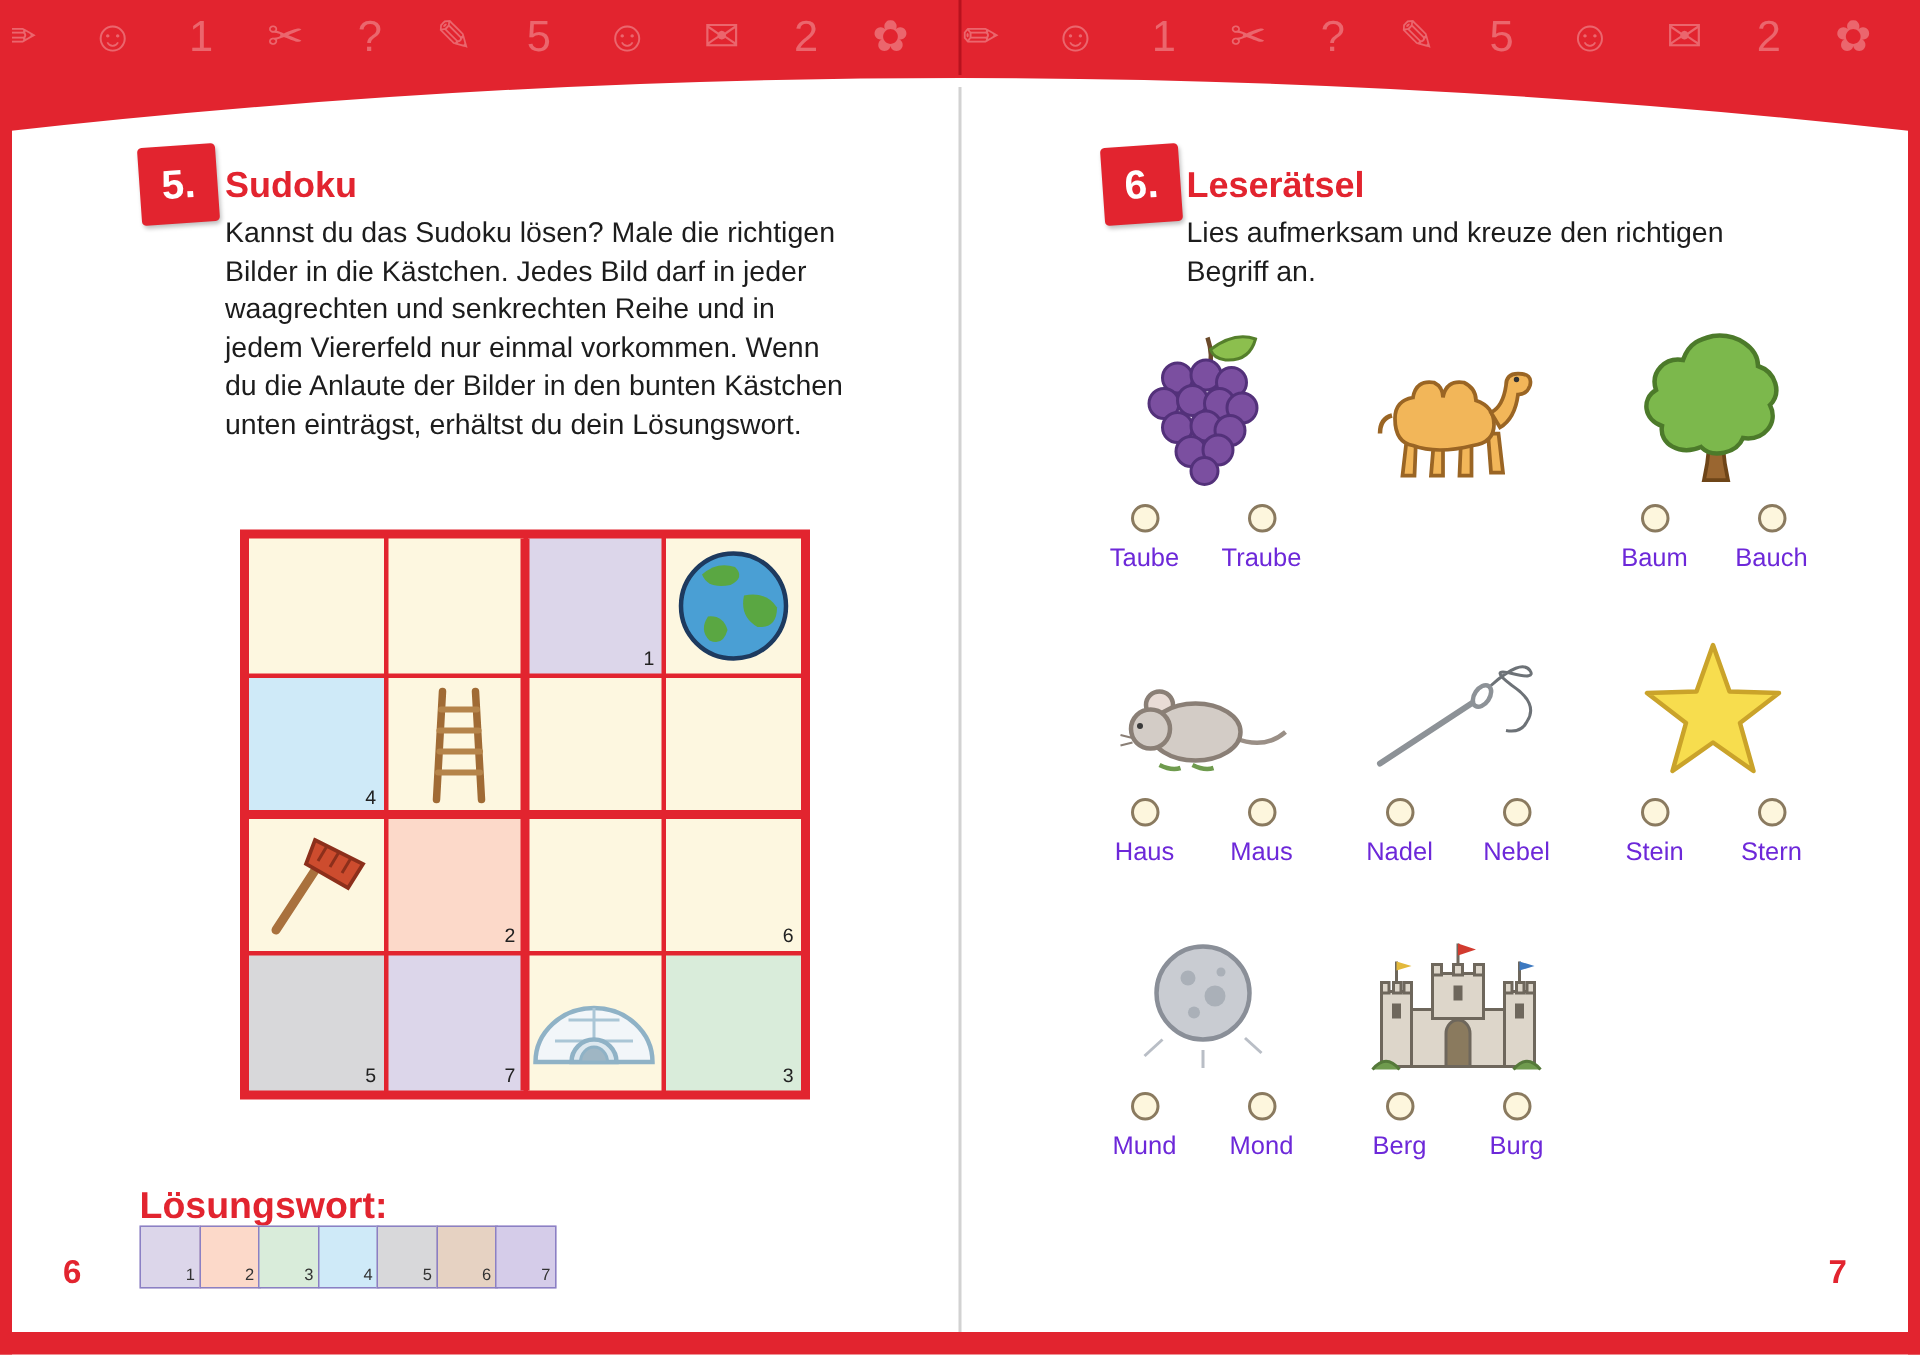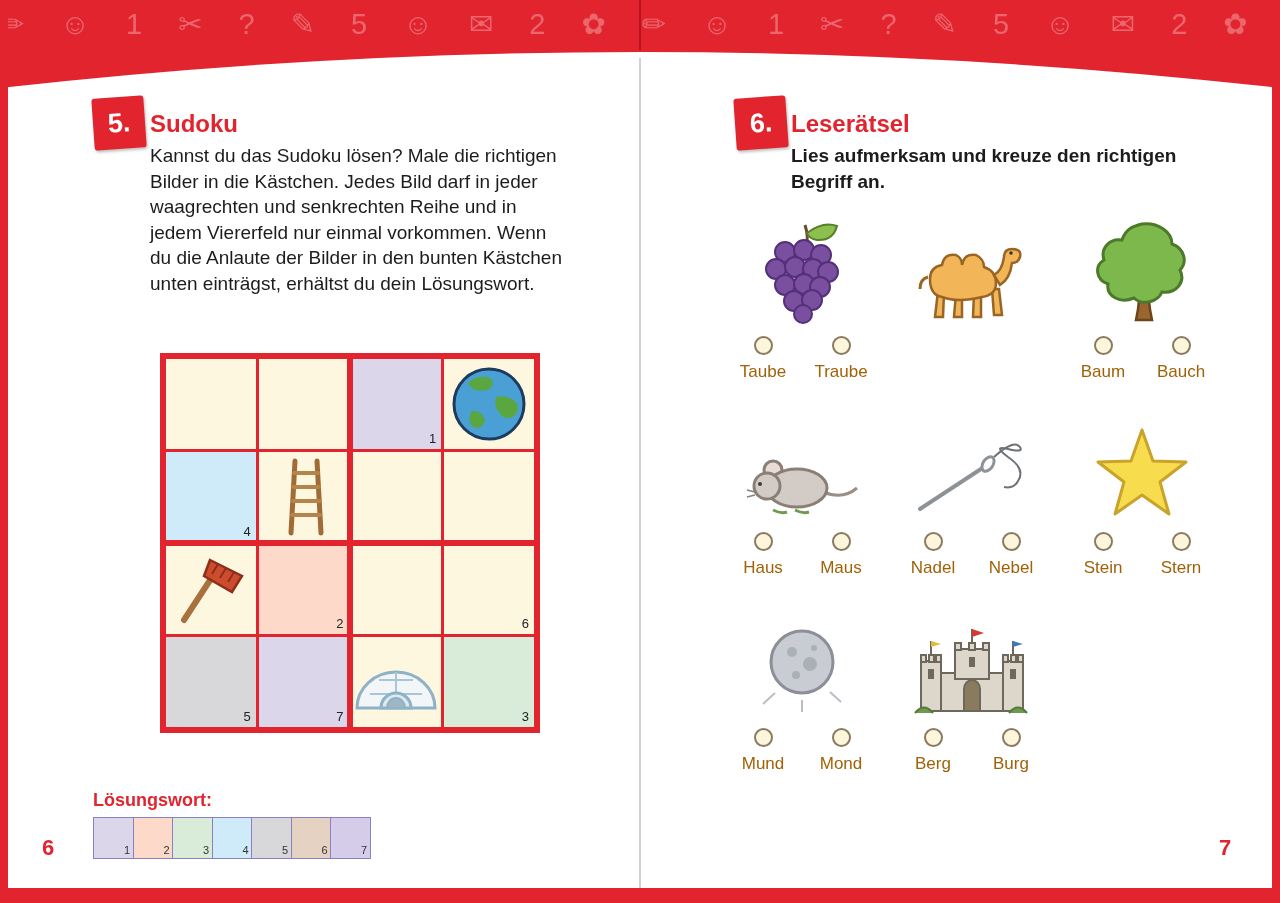--- a/index.html
+++ b/index.html
@@ -31,46 +31,46 @@
     font-weight:bold;font-size:27px;display:flex;align-items:center;justify-content:center;
     transform:rotate(-4deg);border-radius:3px;box-shadow:1px 2px 3px rgba(0,0,0,0.25);
   }
   .page-left .badge{left:85px;top:97px;}
   .page-right .badge{left:94px;top:97px;}
   .ex-title{position:absolute;color:#e2242f;font-size:24px;font-weight:bold;margin:0;}
   .page-left .ex-title{left:142px;top:110px;}
   .page-right .ex-title{left:150px;top:110px;}
   .intro{position:absolute;font-size:19px;line-height:25.5px;margin:0;}
   .page-left .intro{left:142px;top:143px;width:414px;}
-  .page-right .intro{left:150px;top:143px;width:392px;font-weight:bold;}
+  .page-right .intro{left:150px;top:143px;width:392px;}
   
   .sudoku{position:absolute;left:152px;top:353px;width:380px;height:380px;background:#e2242f;padding:6px;}
   .sudoku-cells{display:grid;width:100%;height:100%;grid-template-columns:repeat(4,1fr);grid-template-rows:repeat(4,1fr);gap:3px;}
   .sudoku-cell{position:relative;}
   .cell-img{position:absolute;inset:0;display:flex;align-items:center;justify-content:center;}
   .cell-num{position:absolute;right:5px;bottom:3px;font-size:13px;color:#222;}
   .mid-v{position:absolute;left:50%;top:6px;bottom:6px;width:6px;transform:translateX(-50%);background:#e2242f;z-index:3;}
   .mid-h{position:absolute;top:50%;left:6px;right:6px;height:6px;transform:translateY(-50%);background:#e2242f;z-index:3;}
   
-  .solution-label{position:absolute;left:85px;top:790px;color:#e2242f;font-size:18px;font-weight:bold;}
+  .solution-label{position:absolute;left:85px;top:790px;color:#e2242f;font-size:25px;font-weight:bold;}
   .solution-boxes{position:absolute;left:85px;top:817px;display:flex;}
   .sol-box{position:relative;width:41px;height:42px;border:1.5px solid #8b80c4;margin-left:-1.5px;}
   .sol-box:first-child{margin-left:0;}
   .box-num{position:absolute;right:3px;bottom:2px;font-size:11px;color:#333;}
   .page-num{position:absolute;color:#e2242f;font-size:22px;font-weight:bold;}
   .page-left .page-num{left:34px;top:835px;}
   .page-right .page-num{left:578px;top:835px;}
   
   .items-grid{position:absolute;left:76px;top:210px;width:512px;display:grid;grid-template-columns:repeat(3,170px);row-gap:24px;}
   .word-item{display:flex;flex-direction:column;align-items:center;}
   .item-img{height:114px;display:flex;align-items:flex-end;justify-content:center;}
   .opts{display:flex;gap:20px;margin-top:12px;}
   .opt{display:flex;flex-direction:column;align-items:center;min-width:58px;}
   .circle{width:19px;height:19px;border-radius:50%;border:2px solid #8a7a5f;background:#fdf6dd;}
-  .opt-label{margin-top:7px;font-size:17px;color:#a16207;}
+  .opt-label{margin-top:7px;font-size:17px;color:#6d28d9;}
   .icon{display:inline-flex;line-height:0;}
 </style>
 </head>
 <body>
 
 <div class="divider"></div>
 <svg class="banner" width="1280" height="92" viewBox="0 0 1280 92" preserveAspectRatio="none">
   <path d="M0,0 H1280 V88 Q640,16 0,88 Z" fill="#e2242f"></path>
   <rect x="639" y="0" width="2" height="50" fill="#b8121e"></rect>
 </svg>

